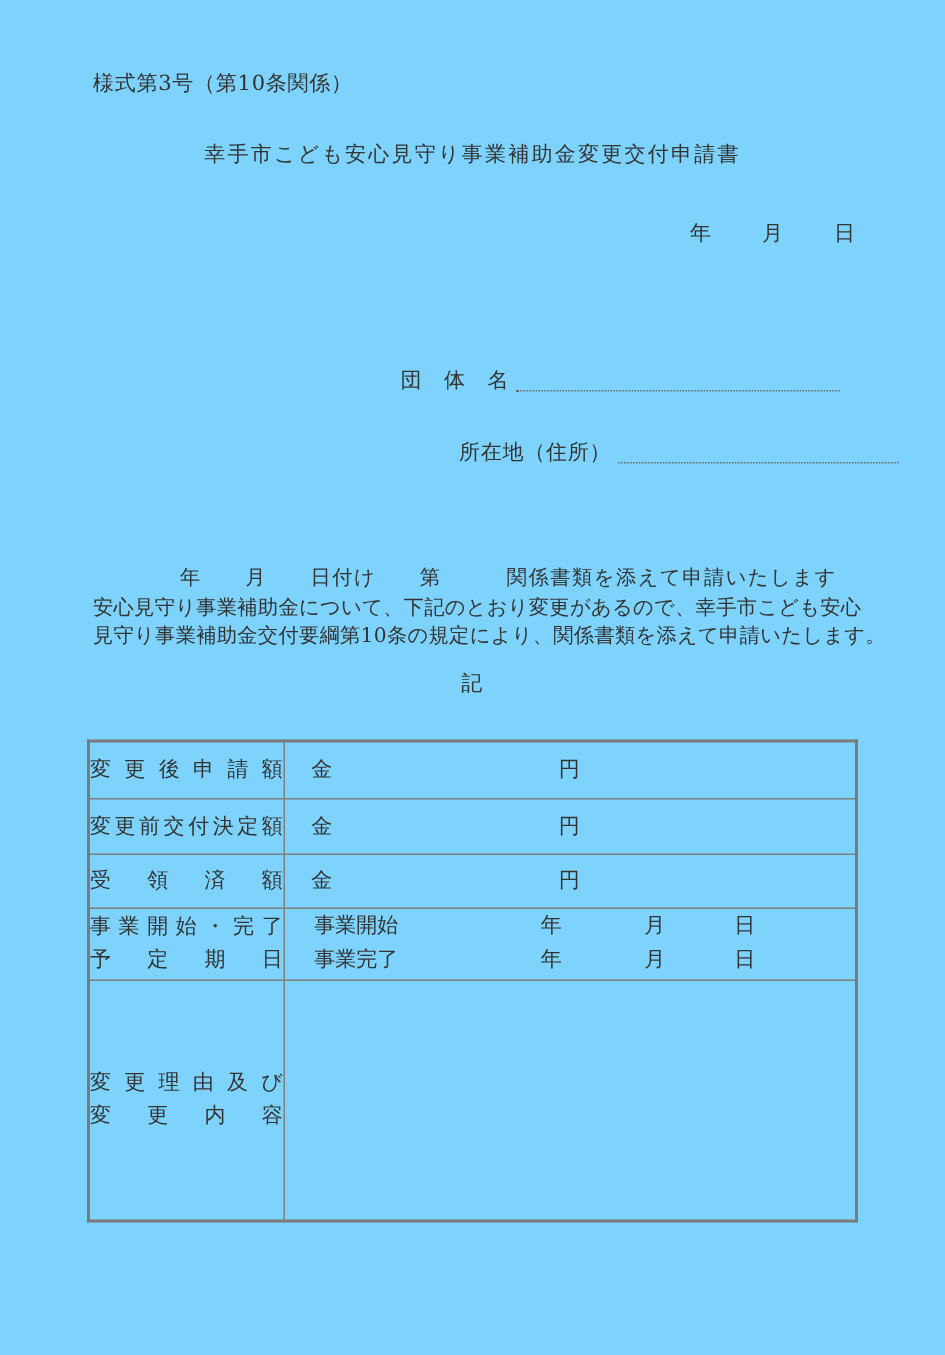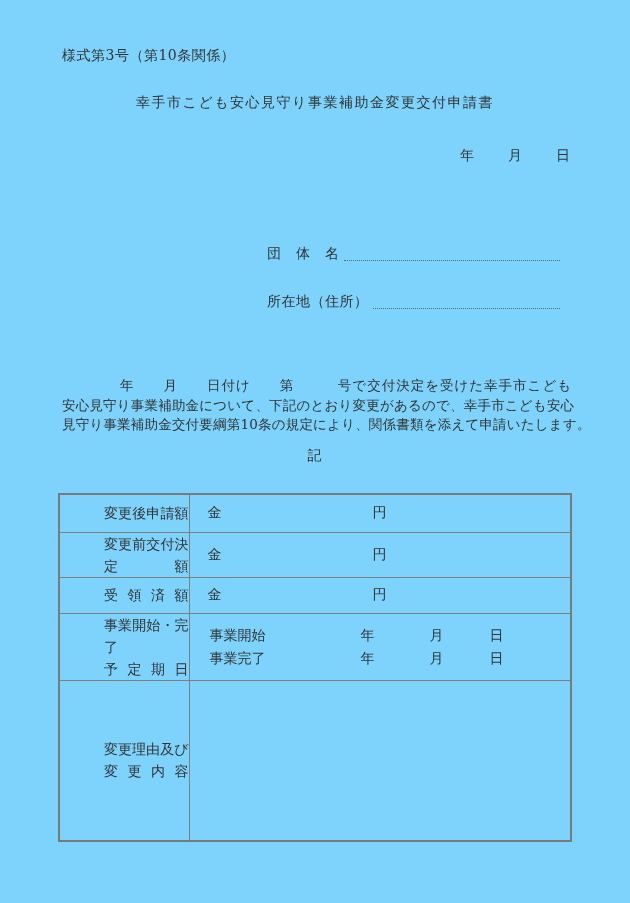--- a/index.html
+++ b/index.html
@@ -59,21 +59,21 @@
   }
   .field-row .flabel { white-space: pre; }
   .field-row .dots {
     flex: 1;
     align-self: flex-end;
     margin: 0 0 2px 4px;
     border-bottom: 1px dotted #666666;
     height: 12px;
   }
   .f1 { top: 245px; }
-  .f2 { top: 293px; }
+  .f2 { top: 293px; margin-left: 39px; }
   .f3 { top: 340px; }
   .body-par {
     position: absolute;
     left: 62px;
     top: 376px;
     width: 512px;
     font-size: 13.5px;
     line-height: 19.5px;
   }
   .body-par .bline { white-space: pre; letter-spacing: 0.2px; }
@@ -106,21 +106,20 @@
   tr.r2 { height: 37px; margin-left: 30px; }
   tr.r3 { height: 36px; }
   tr.r4 { height: 48px; }
   tr.r5 { height: 161px; }
   td.lbl { padding: 0 7px; }
   .jline {
     text-align: justify;
     text-align-last: justify;
     text-justify: inter-ideograph;
     line-height: 22px;
-    padding-left: 44px;
   }
   td.val { position: relative; }
   .kin { margin-left: 18px; }
   .yen {
     position: absolute;
     left: 183px;
     top: 50%;
     transform: translateY(-50%);
   }
   .sline {
@@ -154,21 +153,21 @@
     <span class="dots"></span>
   </div>
 
   <div class="field-row f2">
     <span class="flabel">所在地（住所）</span>
     <span class="dots"></span>
   </div>
 
 
   <div class="body-par">
-    <div class="bline first">　　　　年　　月　　日付け　　第　　　号で交付決定を受けた幸手市こども</div>
+    <div class="bline first">　　　　年　　月　　日付け　　第　　　関係書類を添えて申請いたします</div>
     <div class="bline">安心見守り事業補助金について、下記のとおり変更があるので、幸手市こども安心</div>
     <div class="bline">見守り事業補助金交付要綱第10条の規定により、関係書類を添えて申請いたします。</div>
   </div>
 
   <div class="record-mark">記</div>
 
   <table class="main">
     <colgroup>
       <col style="width:130px">
       <col>

